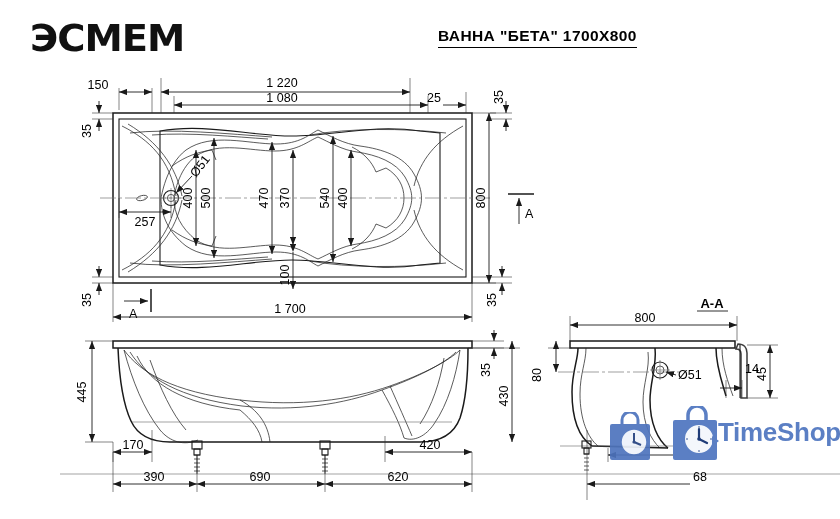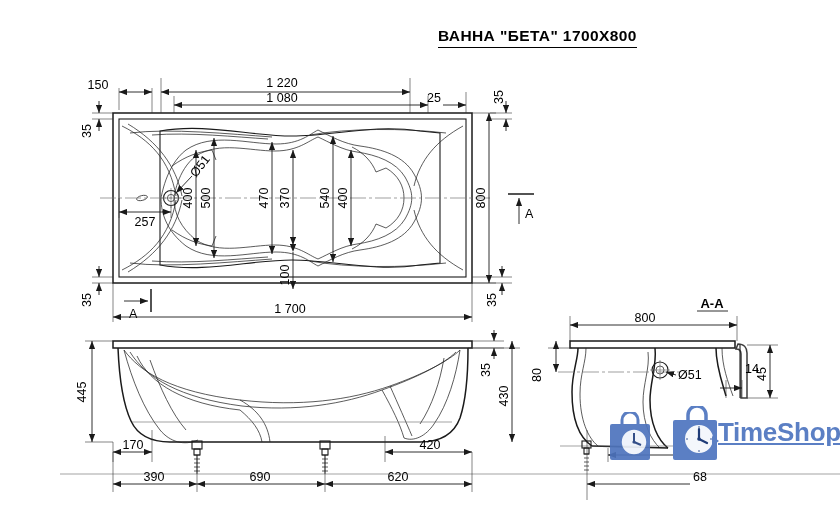--- a/index.html
+++ b/index.html
@@ -14,29 +14,32 @@
              color:#111;transform:scaleX(1.04);transform-origin:left center;}
 
   
   #title{position:absolute;left:438px;top:27px;font-size:15.5px;
          font-weight:700;letter-spacing:.4px;color:#000;
          border-bottom:1.4px solid #000;padding-bottom:2px;white-space:nowrap;}
 
   
   #draw{position:absolute;left:0;top:0;width:840px;height:519px;}
   #wm-text{position:absolute;left:718px;top:417px;font-size:26px;
-           font-weight:700;color:#5b7fc4;letter-spacing:-.3px;text-decoration:underline;}
+           font-weight:700;color:#5b7fc4;letter-spacing:-.3px;}
   #wm-bag{position:absolute;left:668px;top:406px;width:58px;height:58px;}
   #wm-bag2{position:absolute;left:604px;top:412px;width:52px;height:52px;opacity:.92;}
 </style>
 </head>
 <body>
 
 <div id="page">
 
+  <div id="brand">
+    <div class="wm">ЭСМЕМ</div>
+  </div>
 
   <div id="title">ВАННА "БЕТА" 1700Х800</div>
 
   <svg id="draw" viewBox="0 0 840 519" xmlns="http://www.w3.org/2000/svg">
     <defs>
       <marker id="ah" markerWidth="9" markerHeight="7" refX="9" refY="3.5" orient="auto">
         <polygon points="0,0 9,3.5 0,7" fill="#1a1a1a"></polygon>
       </marker>
       <marker id="ahs" markerWidth="9" markerHeight="7" refX="0" refY="3.5" orient="auto">
         <polygon points="9,0 0,3.5 9,7" fill="#1a1a1a"></polygon>

